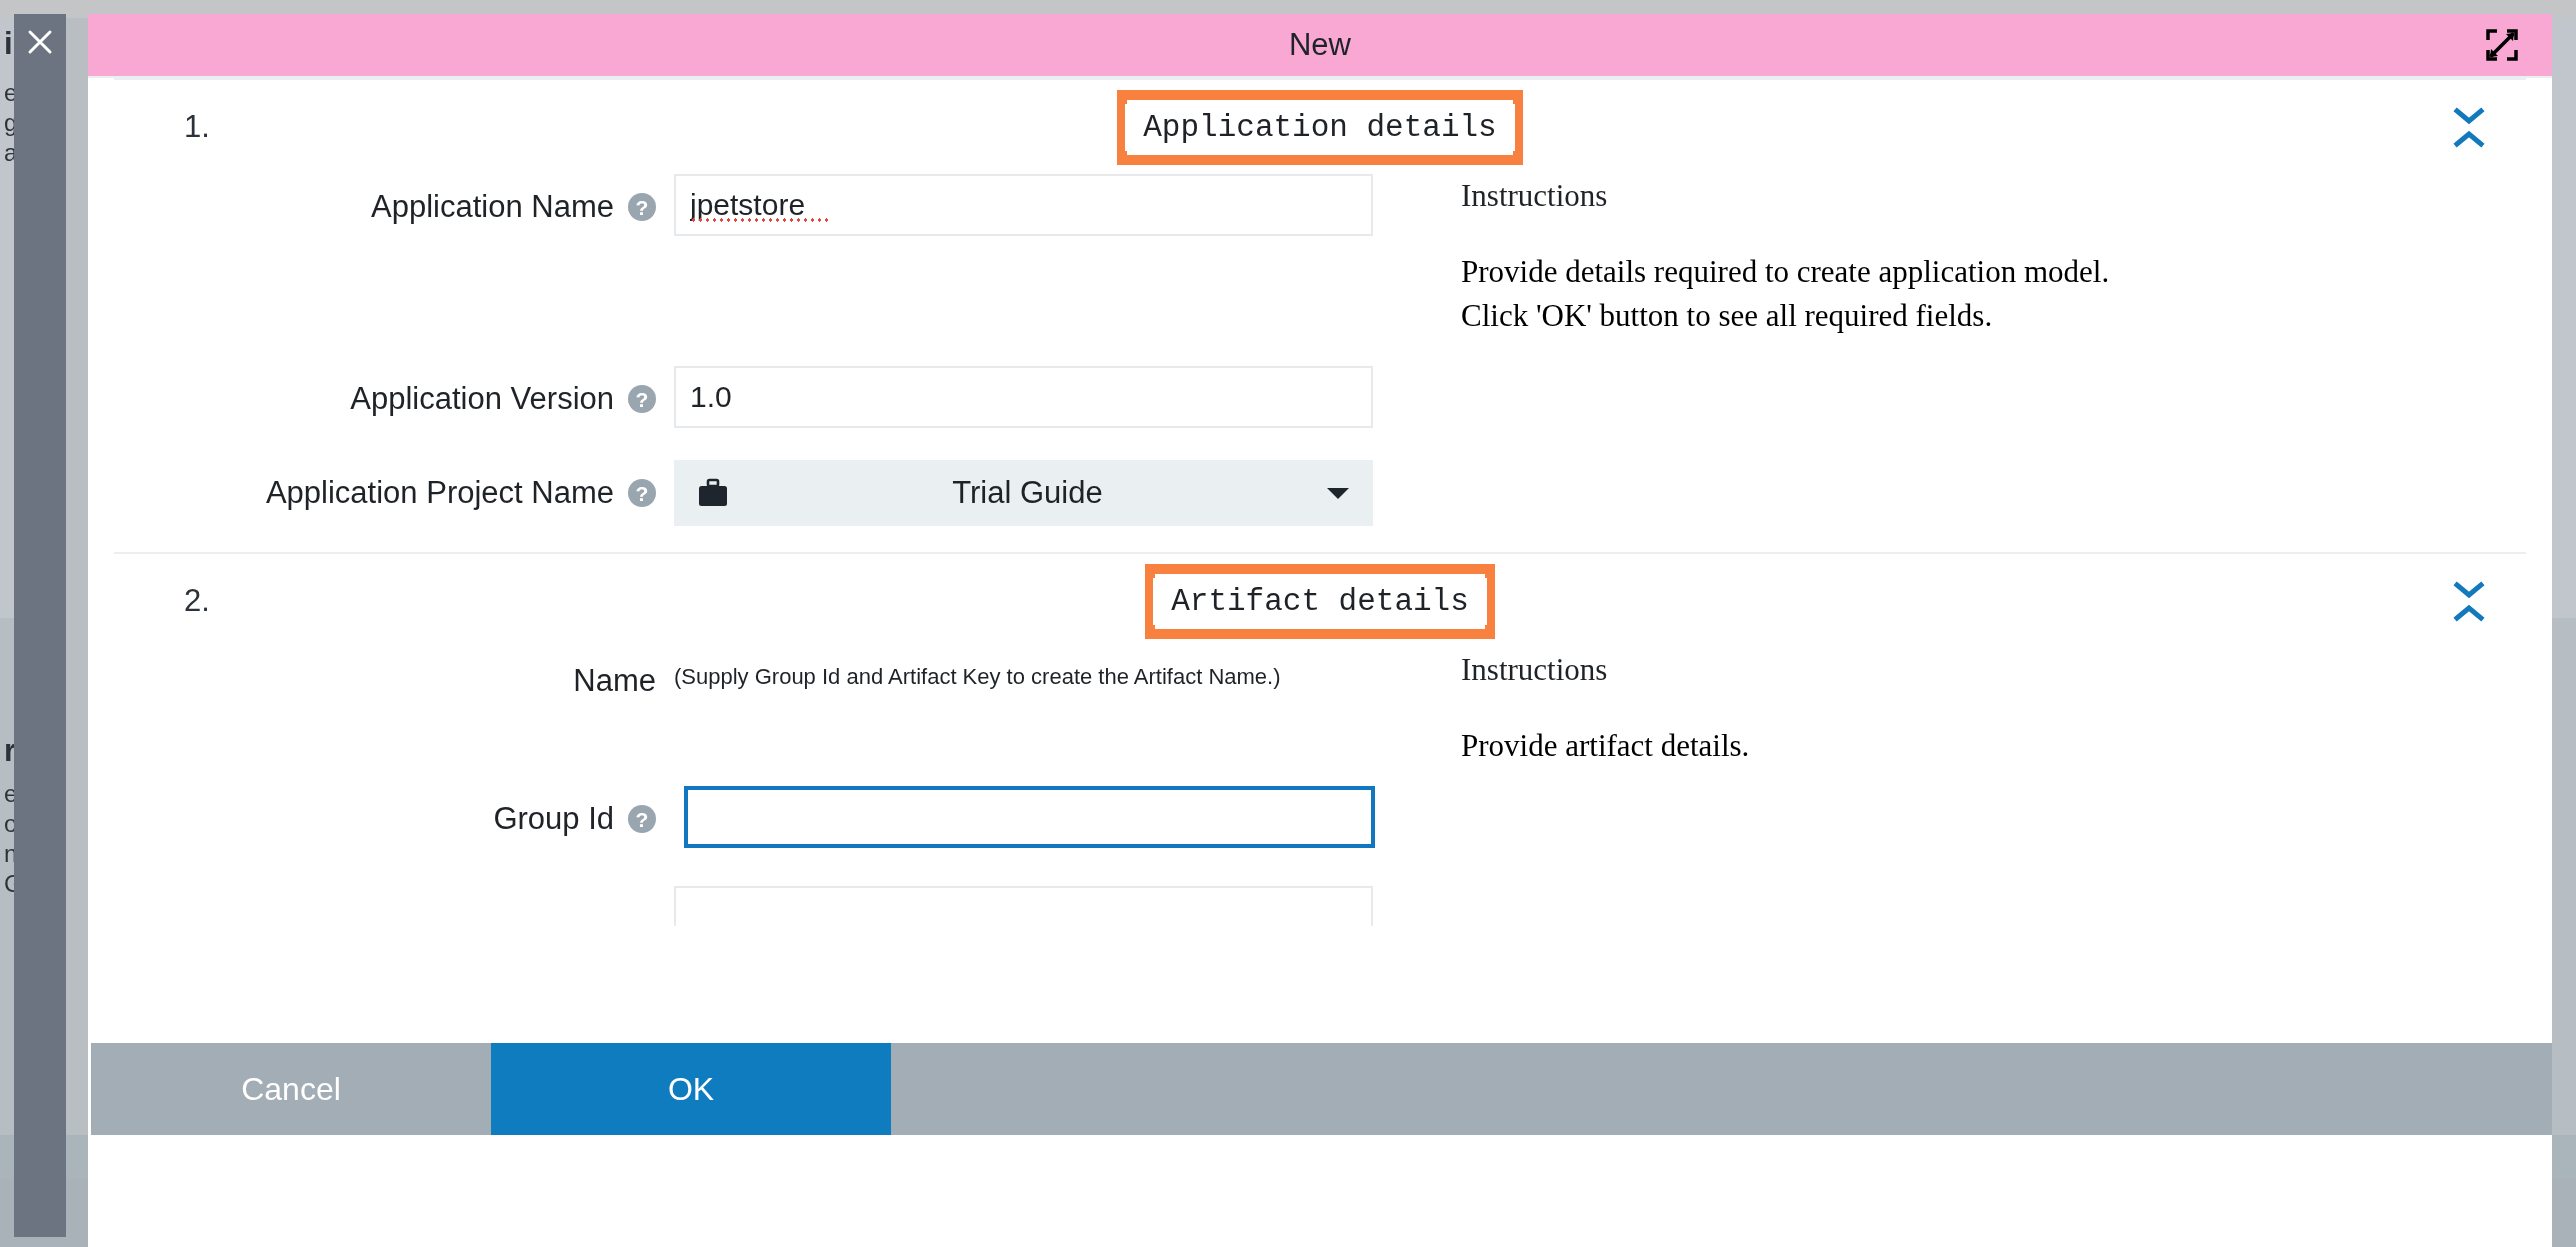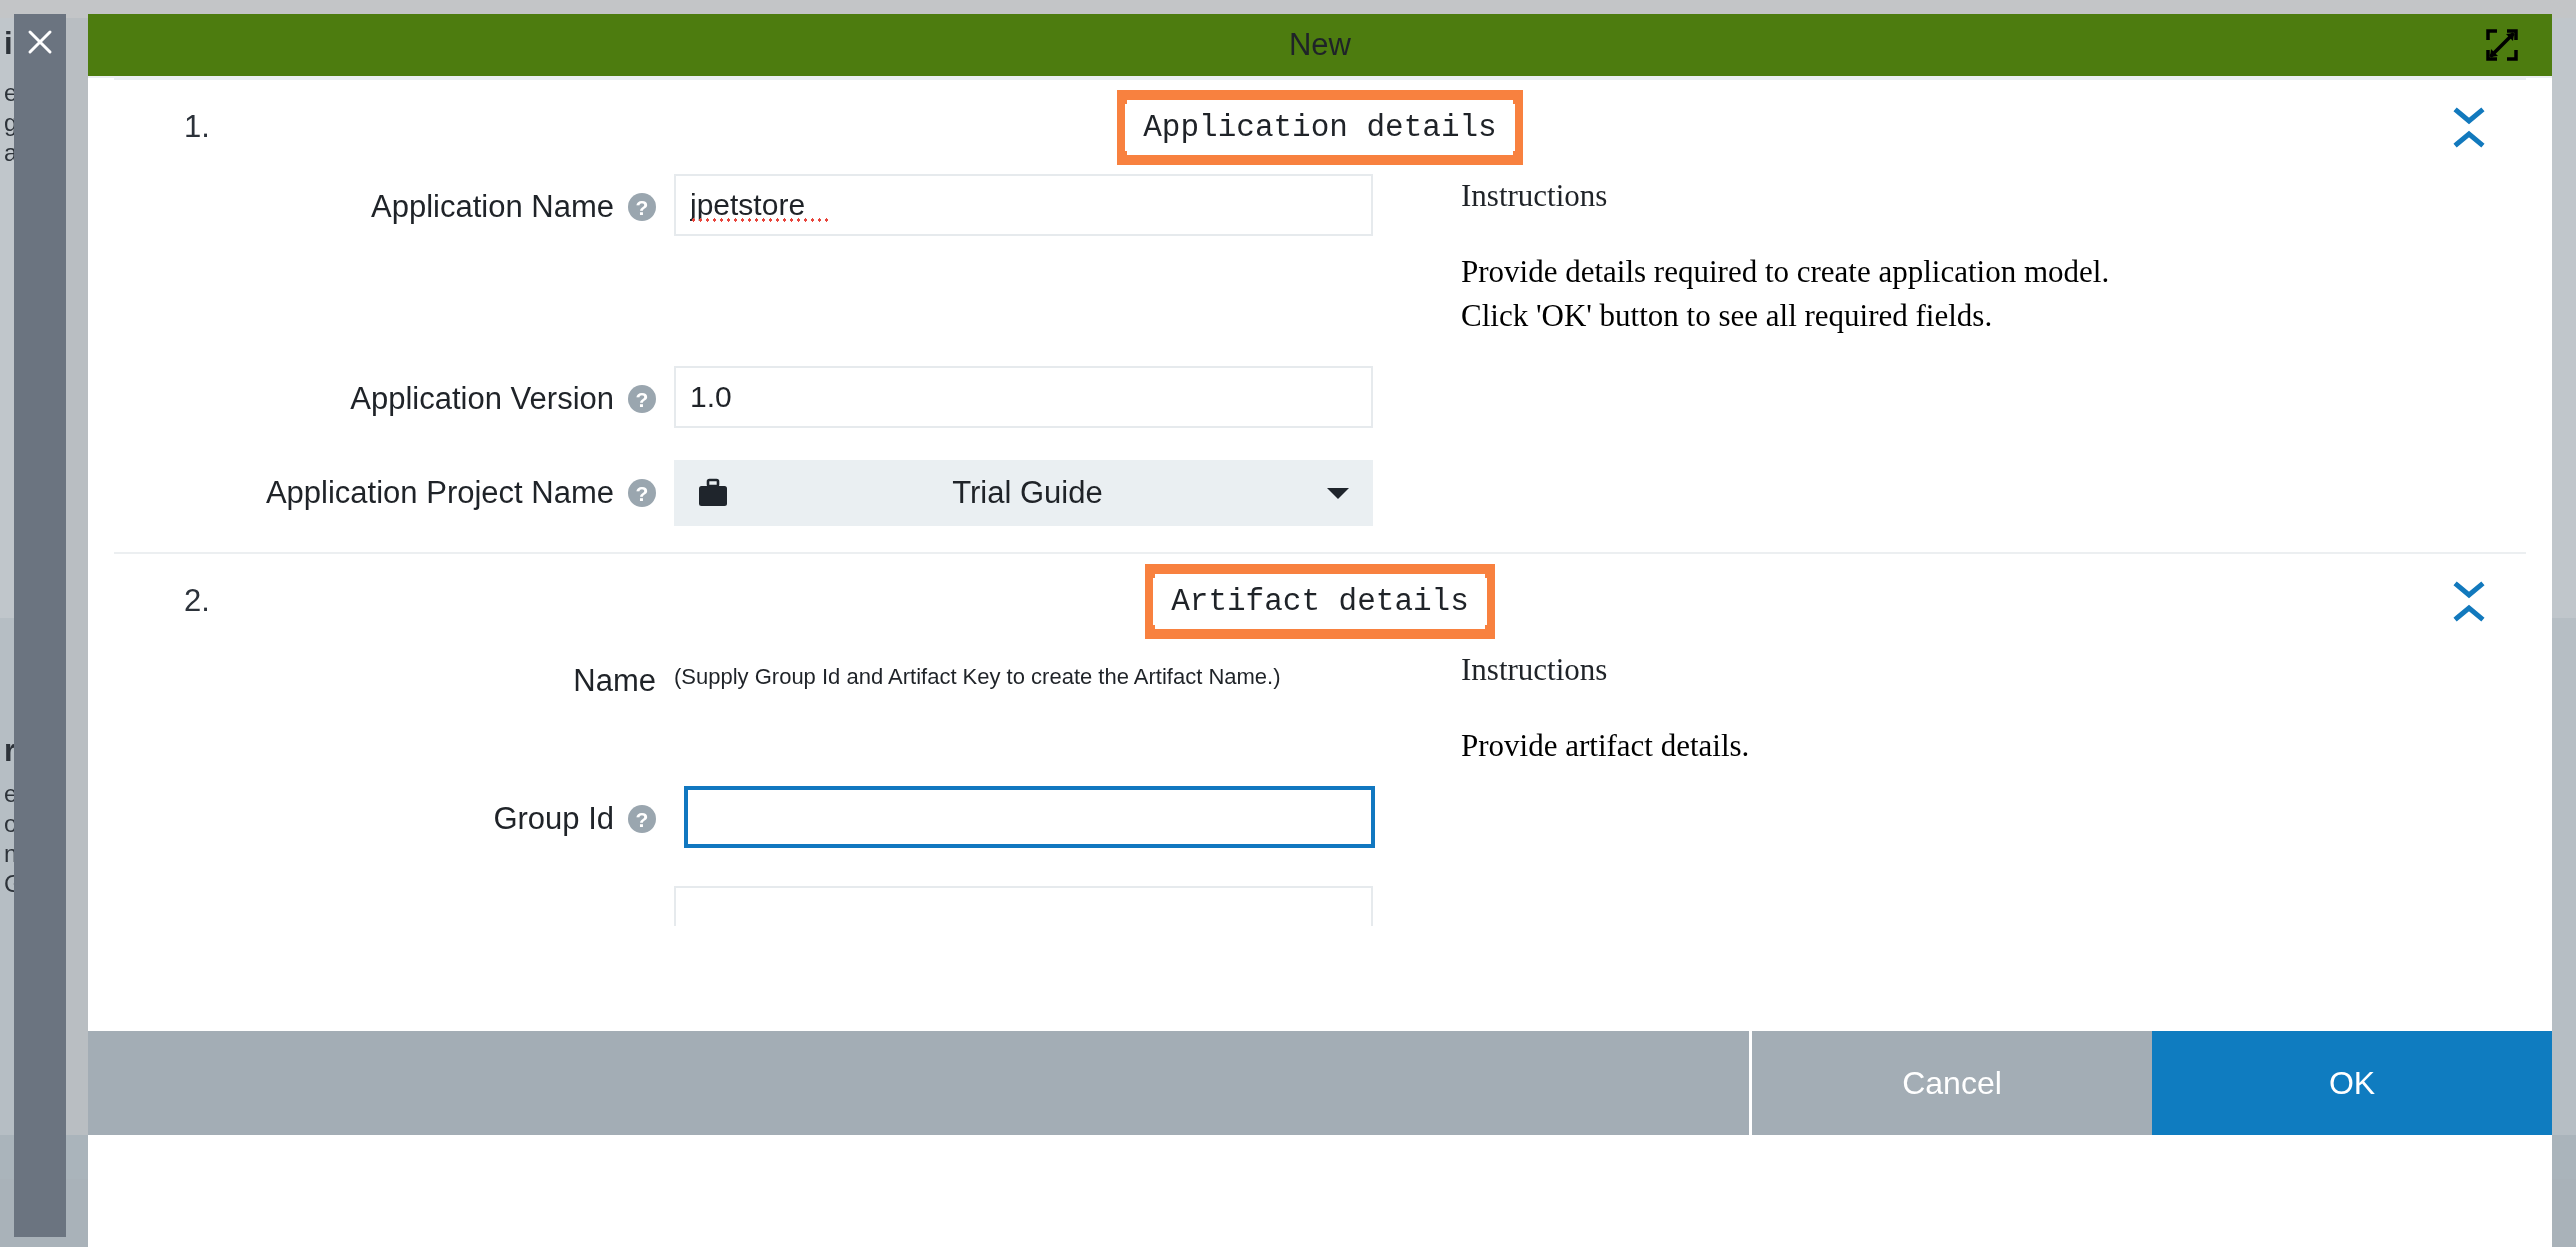--- a/index.html
+++ b/index.html
@@ -119,21 +119,21 @@
   }
 
   .modal-header {
     position: relative;
     height: 64px;
     flex: 0 0 64px;
     display: flex;
     align-items: center;
     justify-content: center;
     border-bottom: 2px solid #eceff1;
-    background: #4d7c0f;
+    background: #f9a8d4;
   }
   .modal-header-title {
     font-size: 31px;
     color: #1f2328;
     font-weight: 400;
   }
   .expand-btn {
     position: absolute;
     right: 28px; top: 50%;
     transform: translateY(-50%);
@@ -333,24 +333,23 @@
     background: #ffffff;
     margin-left: 560px;
   }
 
   
   .modal-footer {
     position: absolute;
     left: 88px;
     right: 24px;
     bottom: 112px;
-    height: 104px;
+    height: 92px;
     background: #a3adb5;
     display: flex;
-    justify-content: flex-end;
     align-items: stretch;
     z-index: 20;
   }
   .footer-divider {
     width: 3px;
     background: #ffffff;
     margin: 0;
     flex: 0 0 3px;
   }
   .btn {

